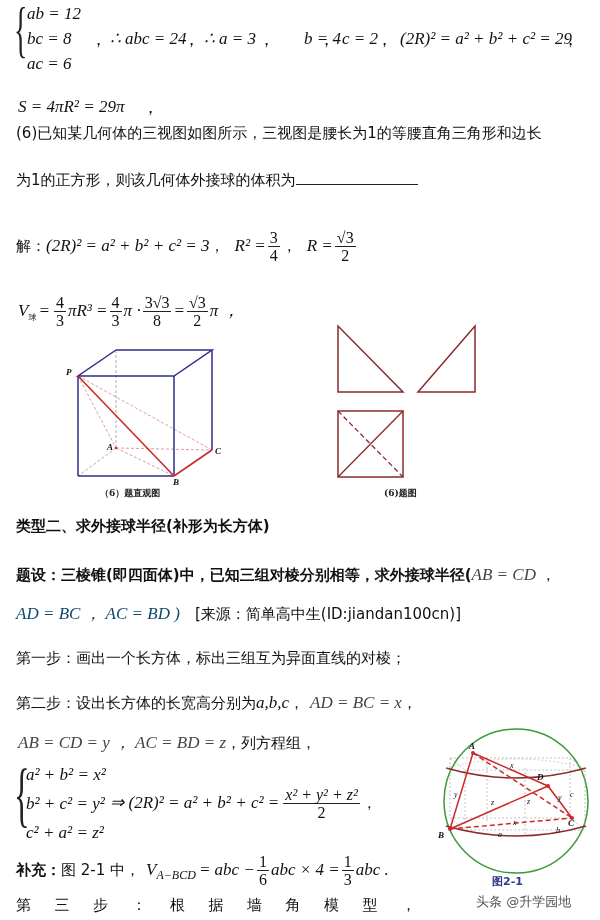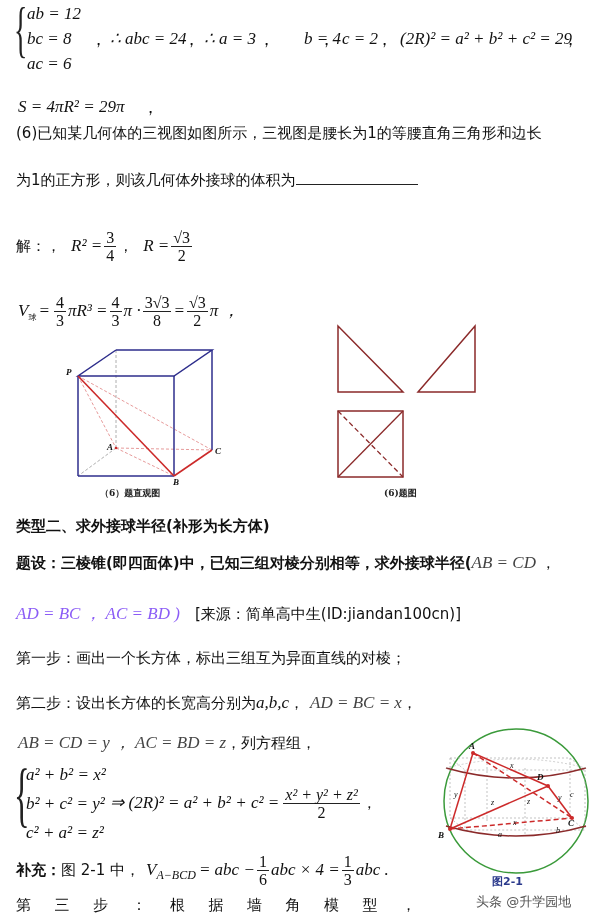--- a/index.html
+++ b/index.html
@@ -42,20 +42,21 @@
 <div class="abs line m" style="left:18px; top:96px;">S = 4πR² = 29π</div>
 <div class="abs line" style="left:142px; top:96px;">，</div>
 
 <div class="abs cn" style="left:16px; top:124px;">(6)已知某几何体的三视图如图所示，三视图是腰长为1的等腰直角三角形和边长</div>
 <div class="abs cn" style="left:16px; top:170px;">
   <span>为1的正方形，则该几何体外接球的体积为</span><span class="blank"></span>
 </div>
 
 <div class="abs" style="left:16px; top:224px; height:44px; display:flex; align-items:center;">
   <span class="cn">解：</span>
+  <span class="m line">(2R)² = a² + b² + c² = 3</span>
   <span class="cn" style="margin-right:10px;">，</span>
   <span class="m line">R² =</span>
   <span class="frac">
       <span class="top">3</span>
       <span>4</span>
     </span>
   <span class="cn" style="margin-right:10px;">，</span>
   <span class="m line">R =</span>
   <span class="frac">
       <span class="top">√3</span>
@@ -118,26 +119,26 @@
   <polygon points="8,4 8,70 73,70" fill="none" stroke="#8b2a2a" stroke-width="1.5"></polygon>
   <polygon points="145,4 145,70 88,70" fill="none" stroke="#8b2a2a" stroke-width="1.5"></polygon>
   <rect x="8" y="89" width="65" height="66" fill="none" stroke="#8b2a2a" stroke-width="1.5"></rect>
   <line x1="8" y1="155" x2="73" y2="89" stroke="#8b2a2a" stroke-width="1.3"></line>
   <line x1="8" y1="89" x2="73" y2="155" stroke="#8b2a2a" stroke-width="1.3" stroke-dasharray="5,3"></line>
 </svg>
 <div class="abs caption" style="left:384px; top:487px;">(6)题图</div>
 
 <div class="abs cn bold" style="left:16px; top:517px;">类型二、求外接球半径(补形为长方体)</div>
 
-<div class="abs" style="left:16px; top:552px;">
+<div class="abs" style="left:16px; top:564px;">
   <span class="cn bold">题设：三棱锥(即四面体)中，已知三组对棱分别相等，求外接球半径(</span><span class="m line" style="color:#444;">AB = CD</span><span class="cn"> ，</span>
 </div>
 
 <div class="abs" style="left:16px; top:603px;">
-  <span class="m line" style="color:#8b5cf6;">AD = BC ， AC = BD )</span>
+  <span class="m line" style="color:#0c4a6e;">AD = BC ， AC = BD )</span>
   <span class="cn" style="margin-left:10px;">[来源：简单高中生(ID:jiandan100cn)]</span>
 </div>
 
 <div class="abs cn" style="left:16px; top:649px;">第一步：画出一个长方体，标出三组互为异面直线的对棱；</div>
 
 <div class="abs" style="left:16px; top:692px;">
   <span class="cn">第二步：设出长方体的长宽高分别为</span><span class="m line">a,b,c</span><span class="cn">，</span><span class="m line" style="color:#444; margin-left:6px;">AD = BC = x</span><span class="cn">，</span>
 </div>
 
 <div class="abs" style="left:18px; top:732px;">

